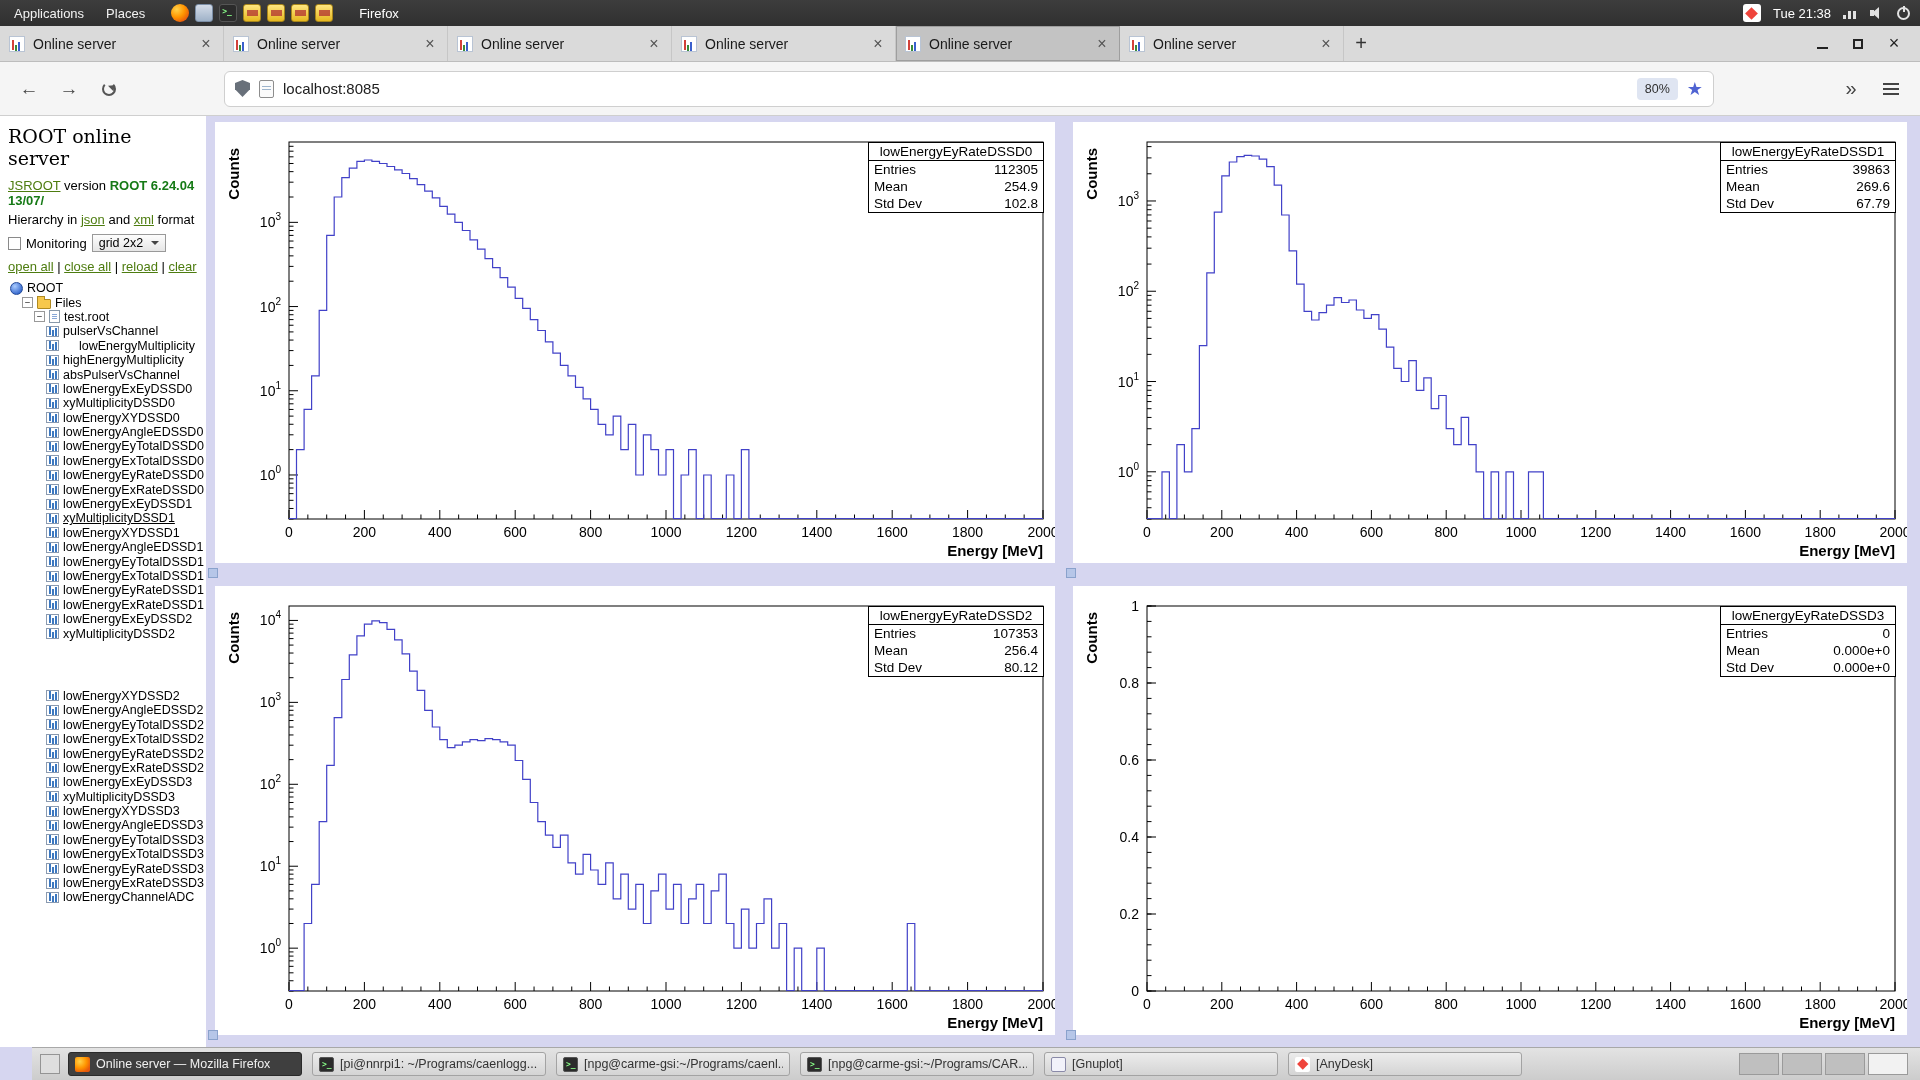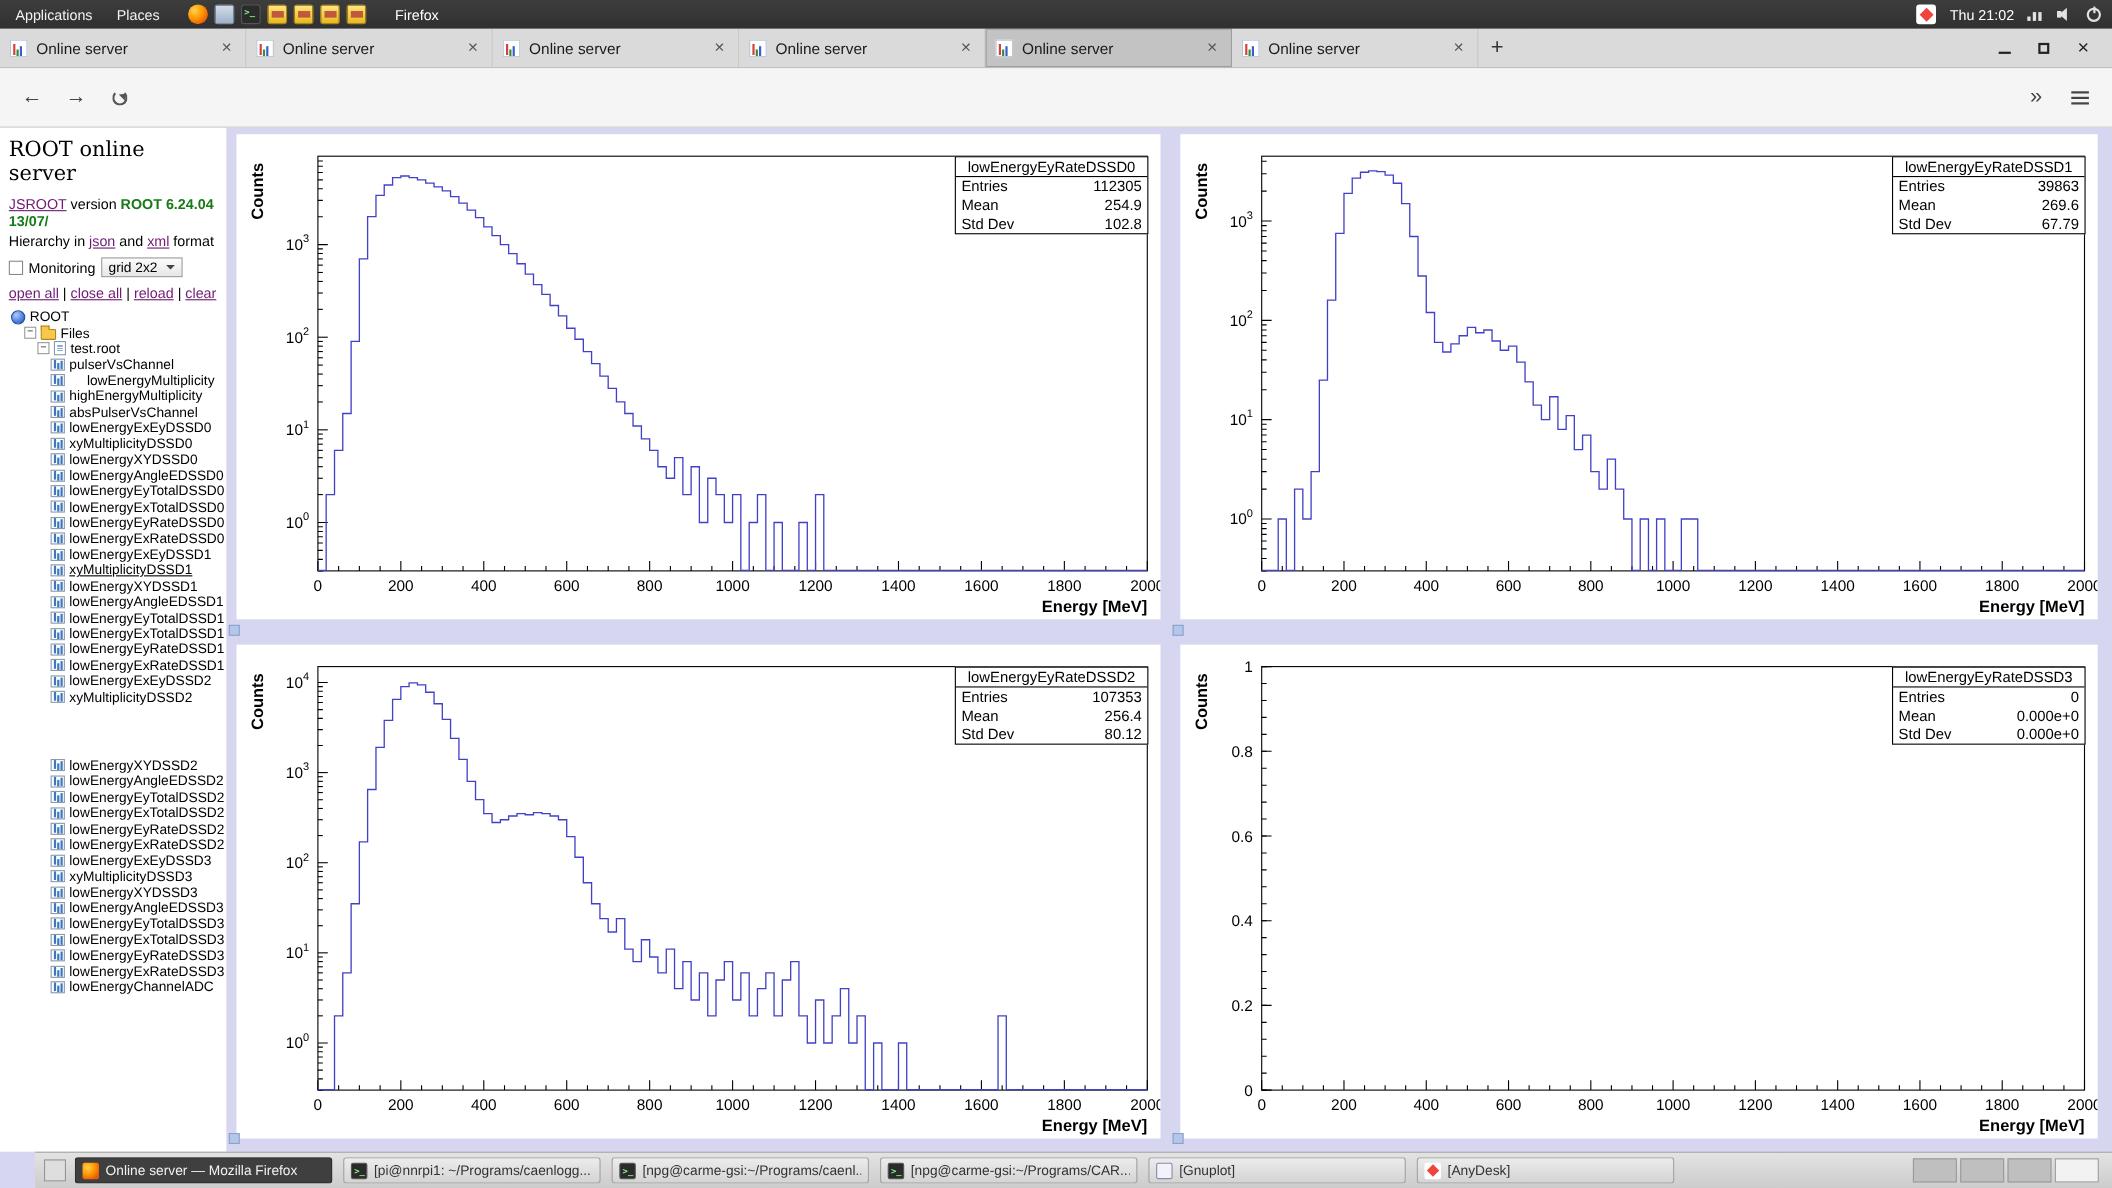--- a/index.html
+++ b/index.html
@@ -78,21 +78,21 @@
   .star{color:#4f63d2;font-size:18px;flex:none;}
   .star::before{content:"★";}
   .g-chev::before{content:"»";font-size:20px;}
   .hb{width:16px;height:2px;background:#444;box-shadow:0 5px 0 #444,0 -5px 0 #444;}
 
   
   .content{position:absolute;top:116px;left:0;right:0;bottom:33px;display:flex;}
   .sidebar{width:206px;background:#ffffff;box-sizing:border-box;padding:6px 8px;overflow:hidden;flex:none;}
   .sb-title{font-family:"DejaVu Serif",serif;font-size:19px;color:#000;margin:3px 0 9px;}
   .sb-line{font-size:13px;color:#000;margin:4px 0;}
-  .sb-line a, .sb-links a{color:#701a75;text-decoration:underline;}
+  .sb-line a, .sb-links a{color:#4d7c0f;text-decoration:underline;}
   .ver{color:#167a16;font-weight:bold;}
   .monitoring{display:flex;align-items:center;gap:5px;margin-top:7px;}
   .cb{width:13px;height:13px;border:1px solid #8a8a8a;background:#fff;display:inline-block;box-sizing:border-box;flex:none;}
   .select{display:inline-flex;align-items:center;gap:8px;border:1px solid #999;background:linear-gradient(#fdfdfd,#e6e6e6);
           padding:1px 6px;font-size:12.5px;justify-content:space-between;min-width:74px;box-sizing:border-box;}
   .sel-arrow{width:0;height:0;border:4px solid transparent;border-top-color:#444;margin-top:4px;}
   .sb-links{font-size:13px;margin:7px 0 4px;}
   .tree{margin-top:7px;font-size:12.5px;}
   .tree-row{display:flex;align-items:center;gap:4px;height:14.4px;white-space:nowrap;}
   .expander{width:11px;height:11px;border:1px solid #999;background:#fff;text-align:center;color:#333;
@@ -151,21 +151,21 @@
           <span class="app-ico ic-terminal"></span>
           <span class="app-ico ic-midas"></span>
           <span class="app-ico ic-midas"></span>
           <span class="app-ico ic-midas"></span>
           <span class="app-ico ic-midas"></span>
         </span>
       <span class="win-label">Firefox</span>
     </div>
     <div class="panel-right">
       <span class="ic-anydesk"></span>
-      <span class="clock">Thu 21:02</span>
+      <span class="clock">Tue 21:38</span>
       <span class="t-ico t-net"></span>
       <span class="t-ico t-vol"></span>
       <span class="t-ico t-pow"></span>
     </div>
   </div>
 
   <div class="tab-bar">
     <div class="tabs" id="tab-strip">
         <div class="tab">
           <span class="favicon"></span>
@@ -210,20 +210,27 @@
       <span class="wc wc-close"></span>
     </div>
   </div>
 
   <div class="nav-bar">
     <span class="nav-btn g-back"></span>
     <span class="nav-btn g-fwd"></span>
     <span class="nav-btn">
         <span class="ico-reload"></span>
       </span>
+    <div class="url-bar">
+      <span class="shield"></span>
+      <span class="page-ico"></span>
+      <span class="url-text"><span>localhost</span><span>:8085</span></span>
+      <span class="zoom-pill">80%</span>
+      <span class="star"></span>
+    </div>
     <div class="tb-spacer"></div>
     <span class="nav-btn g-chev"></span>
     <span class="nav-btn">
         <span class="hb"></span>
       </span>
   </div>
 
   <div class="content">
     <div class="sidebar">
       <div class="sb-title">ROOT online server</div>

